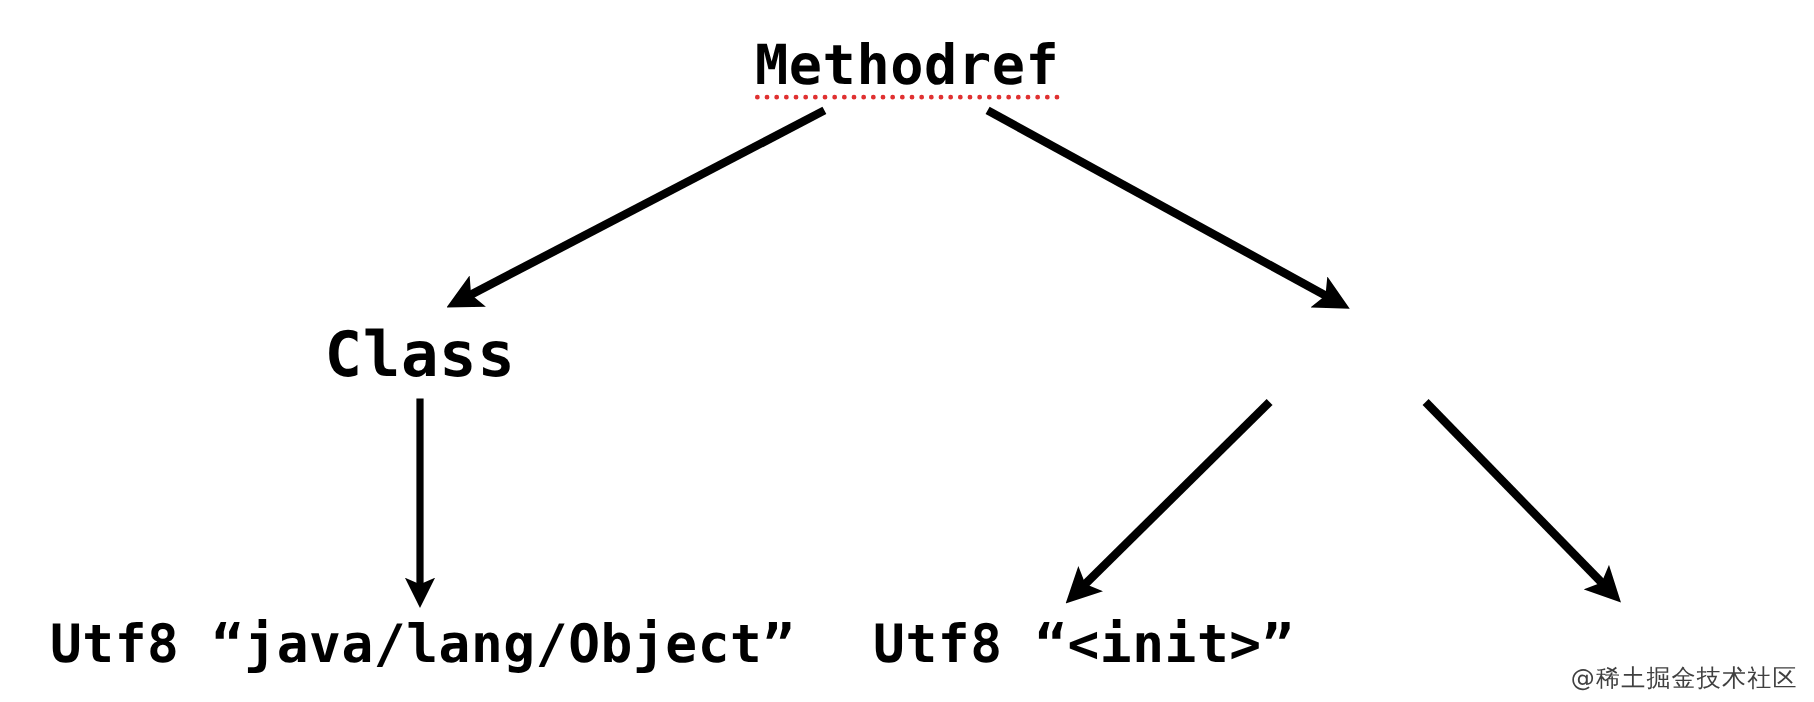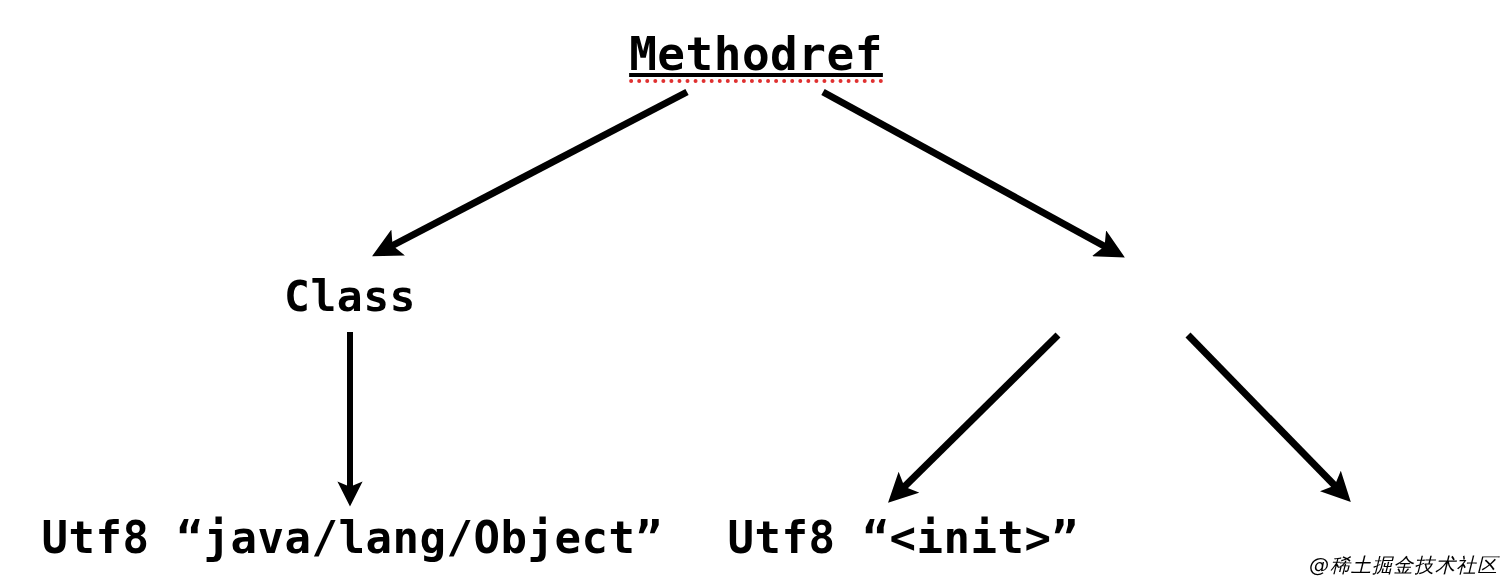--- a/index.html
+++ b/index.html
@@ -38,36 +38,35 @@
   }
   .node-root .underline {
     position: absolute;
     left: 0;
     right: 0;
     bottom: 0px;
     height: 4px;
     border-bottom: 4px dotted #e03131;
   }
   .node-mid {
-    font-size: 43px;
+    font-size: 52px;
   }
   .node-leaf {
     font-size: 44px;
     text-align: right;
   }
   .watermark {
     position: absolute;
     right: 14px;
     bottom: 6px;
     font-size: 20px;
-    color: #000000;
+    color: #404040;
     font-family: "DejaVu Sans", "Liberation Sans", sans-serif;
     white-space: nowrap;
     letter-spacing: 1px;
-    font-style: italic;
   }
 </style>
 </head>
 <body>
 
 <div id="canvas">
 
   <svg id="edges" viewBox="0 0 1512 585" xmlns="http://www.w3.org/2000/svg">
     <defs>
       <marker id="arrowhead" markerWidth="4.2" markerHeight="4.2" refX="2.6" refY="2.1" orient="auto" markerUnits="strokeWidth">
@@ -76,21 +75,21 @@
     </defs>
     <g>
       <line x1="687" y1="92" x2="382" y2="251" stroke="#000000" stroke-width="7" marker-end="url(#arrowhead)"></line>
       <line x1="823" y1="92" x2="1115" y2="252" stroke="#000000" stroke-width="7" marker-end="url(#arrowhead)"></line>
       <line x1="350" y1="332" x2="350" y2="497" stroke="#000000" stroke-width="6" marker-end="url(#arrowhead)"></line>
       <line x1="1058" y1="335" x2="896" y2="495" stroke="#000000" stroke-width="7" marker-end="url(#arrowhead)"></line>
       <line x1="1188" y1="335" x2="1343" y2="494" stroke="#000000" stroke-width="7" marker-end="url(#arrowhead)"></line>
     </g>
   </svg>
 
-  <div class="node node-root" style="left:756px; top:57px;text-decoration:underline;">
+  <div class="node node-root" style="left:756px; top:57px;">
     <span>Methodref</span>
     <span class="underline"></span>
   </div>
 
   <div class="node node-mid" style="left:350px; top:296px;">
     <span>Class</span>
   </div>
 
 
   <div class="node node-leaf" style="left:352px; top:538px;">

